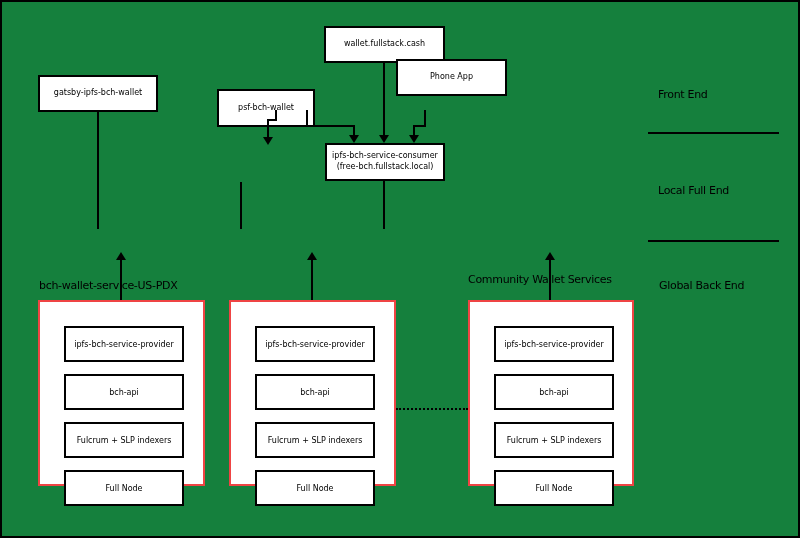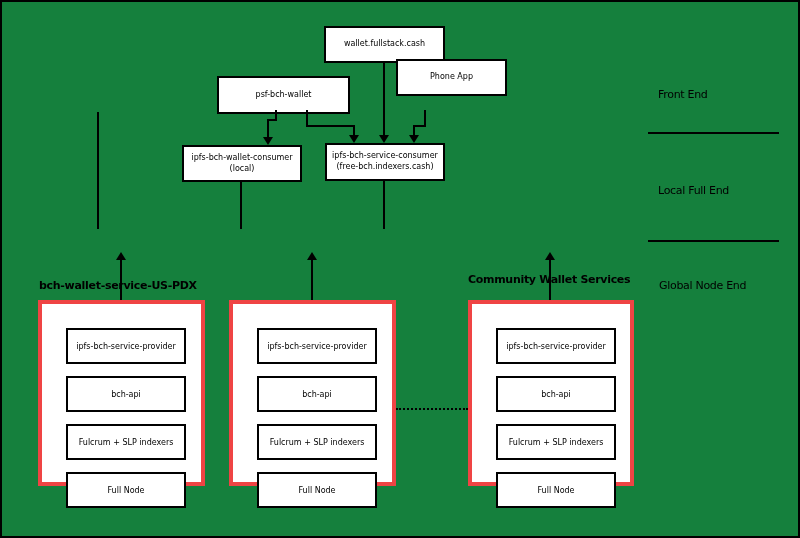--- a/index.html
+++ b/index.html
@@ -58,31 +58,31 @@
     white-space: nowrap;
   }
   .separator {
     position: absolute;
     height: 0;
     border-top: 2px solid #000000;
   }
   .group-title {
     position: absolute;
     font-size: 11px;
-    font-weight: bold;
+    font-weight: normal;
     letter-spacing: -0.3px;
     color: #000000;
     white-space: nowrap;
   }
   .group-box {
     position: absolute;
     width: 167px;
     height: 186px;
     background: #ffffff;
-    border: 4px solid #ef4444;
+    border: 2px solid #ef4444;
   }
   .inner-node {
     position: absolute;
     left: 24px;
     width: 120px;
     height: 36px;
     background: #ffffff;
     border: 2px solid #000000;
     display: flex;
     align-items: center;
@@ -99,45 +99,44 @@
 </style>
 </head>
 <body>
 
 <div class="canvas">
 
   <div class="node" style="left:322px; top:24px; width:121px; height:37px;">
     <span>wallet.fullstack.cash</span>
   </div>
 
-
-  <div class="node" style="left:215px; top:74px; width:133px; height:38px;">
+  <div class="node" style="left:36px; top:73px; width:120px; height:37px;">
+    <span>gatsby-ipfs-bch-wallet</span>
+  </div>
+
+  <div class="node" style="left:215px; top:87px; width:98px; height:38px;">
     <span>psf-bch-wallet</span>
   </div>
 
   <div class="node" style="left:394px; top:57px; width:111px; height:37px;">
     <span>Phone App</span>
   </div>
 
-  <div class="node" style="left:180px; top:143px; width:120px; height:37px;">
-    <span>ipfs-bch-wallet-consumer</span>
-    <span>(local)</span>
-  </div>
 
   <div class="node" style="left:323px; top:141px; width:120px; height:38px;">
     <span>ipfs-bch-service-consumer</span>
-    <span>(free-bch.indexers.cash)</span>
+    <span>(free-bch.fullstack.local)</span>
   </div>
 
 
   <div class="section-label" style="left:656px; top:86px;">Front End</div>
   <div class="separator" style="left:646px; top:130px; width:131px;"></div>
   <div class="section-label" style="left:656px; top:182px;">Local Full End</div>
   <div class="separator" style="left:646px; top:238px; width:131px;"></div>
-  <div class="section-label" style="left:657px; top:277px;">Global Node End</div>
+  <div class="section-label" style="left:657px; top:277px;">Global Back End</div>
 
   <div class="vline" style="left:95px; top:110px; width:2px; height:117px;"></div>
 
   <div class="vline" style="left:273px; top:108px; width:2px; height:11px;"></div>
   <div class="hline" style="left:265px; top:117px; width:10px; height:2px;"></div>
   <div class="vline" style="left:265px; top:117px; width:2px; height:18px;"></div>
   <div class="arrow-down" style="left:261px; top:135px;"></div>
 
   <div class="vline" style="left:304px; top:108px; width:2px; height:17px;"></div>
   <div class="hline" style="left:304px; top:123px; width:49px; height:2px;"></div>

